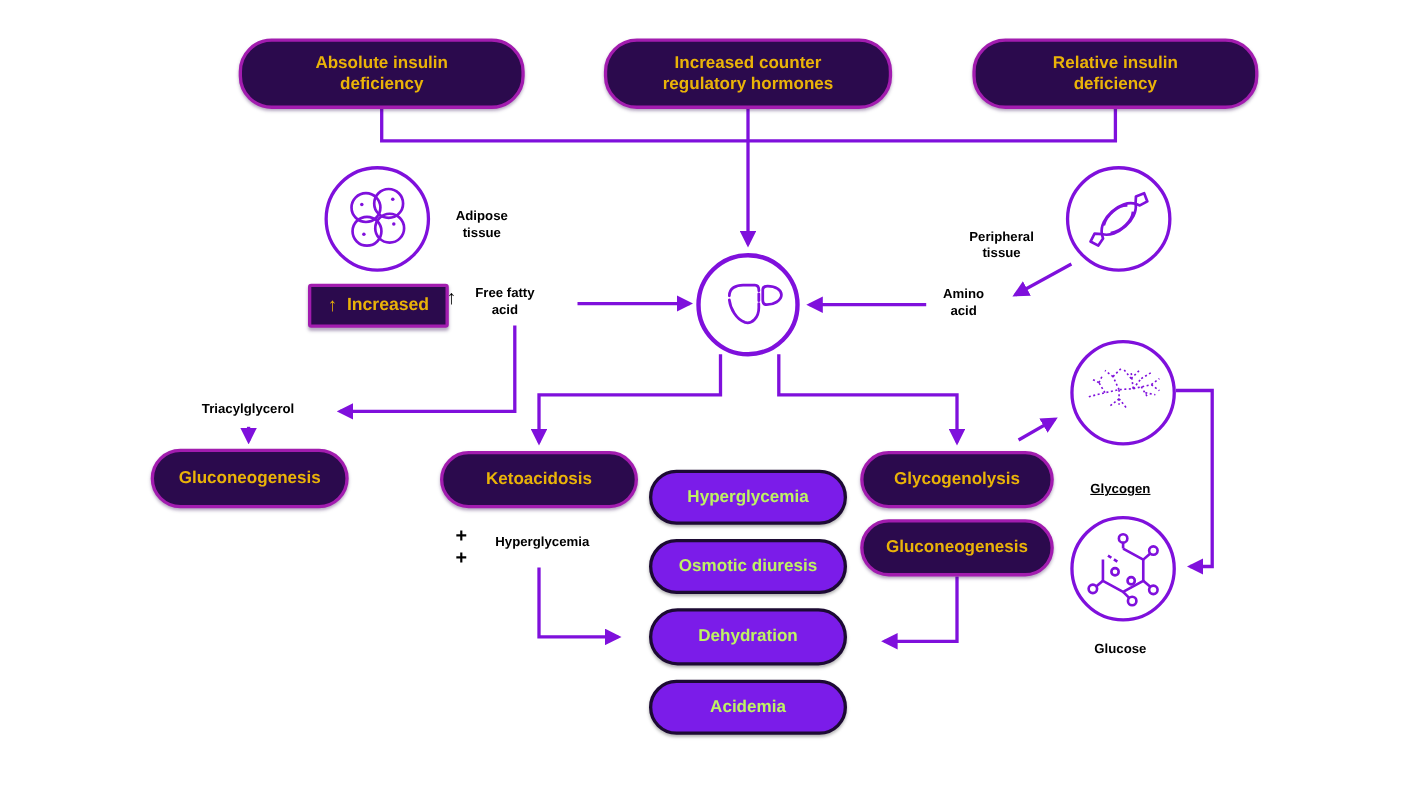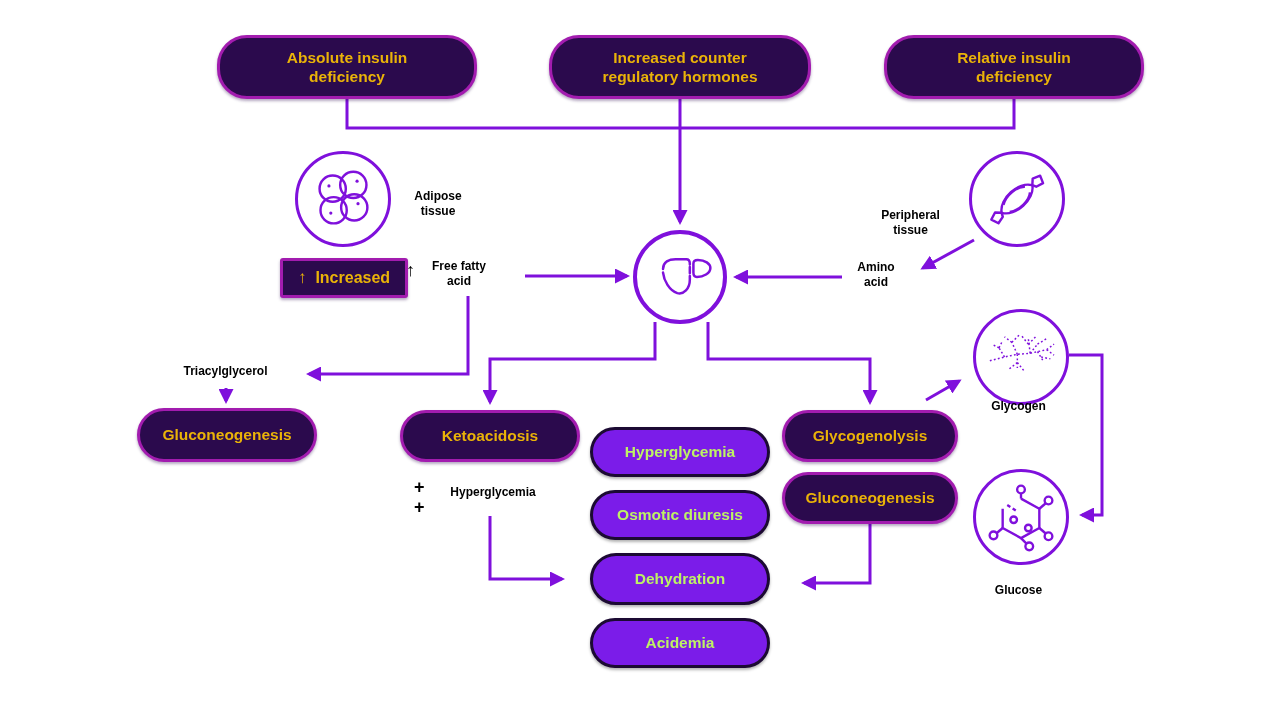--- a/index.html
+++ b/index.html
@@ -168,21 +168,21 @@
       <path d="M30,48 L24,38 M24,38 L16,34 M24,38 L28,30"></path>
       <path d="M44,45 L38,32 M38,32 L30,26 M38,32 L46,24"></path>
       <path d="M58,44 L56,28 M56,34 L48,24 M56,34 L64,26"></path>
       <path d="M58,44 L66,34 M66,34 L76,28"></path>
       <path d="M44,45 L44,60 M44,54 L34,62 M44,54 L52,64"></path>
       <path d="M66,42 L72,52 M70,48 L80,50"></path>
       <path d="M76,40 L84,34 M76,40 L84,46"></path>
     </g>
   </svg>
 </div>
-<div class="lbl" style="left:961px;top:399px;width:115px;">Glycogen</div>
+<div class="lbl" style="left:961px;top:437px;width:115px;text-decoration:underline;">Glycogen</div>
 
 <div class="circle" style="left:973px;top:469px;width:96px;height:96px;border-width:3.5px;">
   <svg width="88" height="88" viewBox="0 0 96 96">
     <g stroke="#7F10DC" stroke-width="2.6" fill="none" stroke-linejoin="round">
       <path d="M48,28 L68,39 L68,60 L48,71 L28,60 L28,39"></path>
       <path d="M33,35 L44,42" stroke-dasharray="4 3"></path>
       <path d="M48,28 L48,22"></path>
         <circle cx="48" cy="18" r="4.2"></circle>
       <path d="M68,39 L75,33"></path>
         <circle cx="78" cy="30" r="4.2"></circle>

